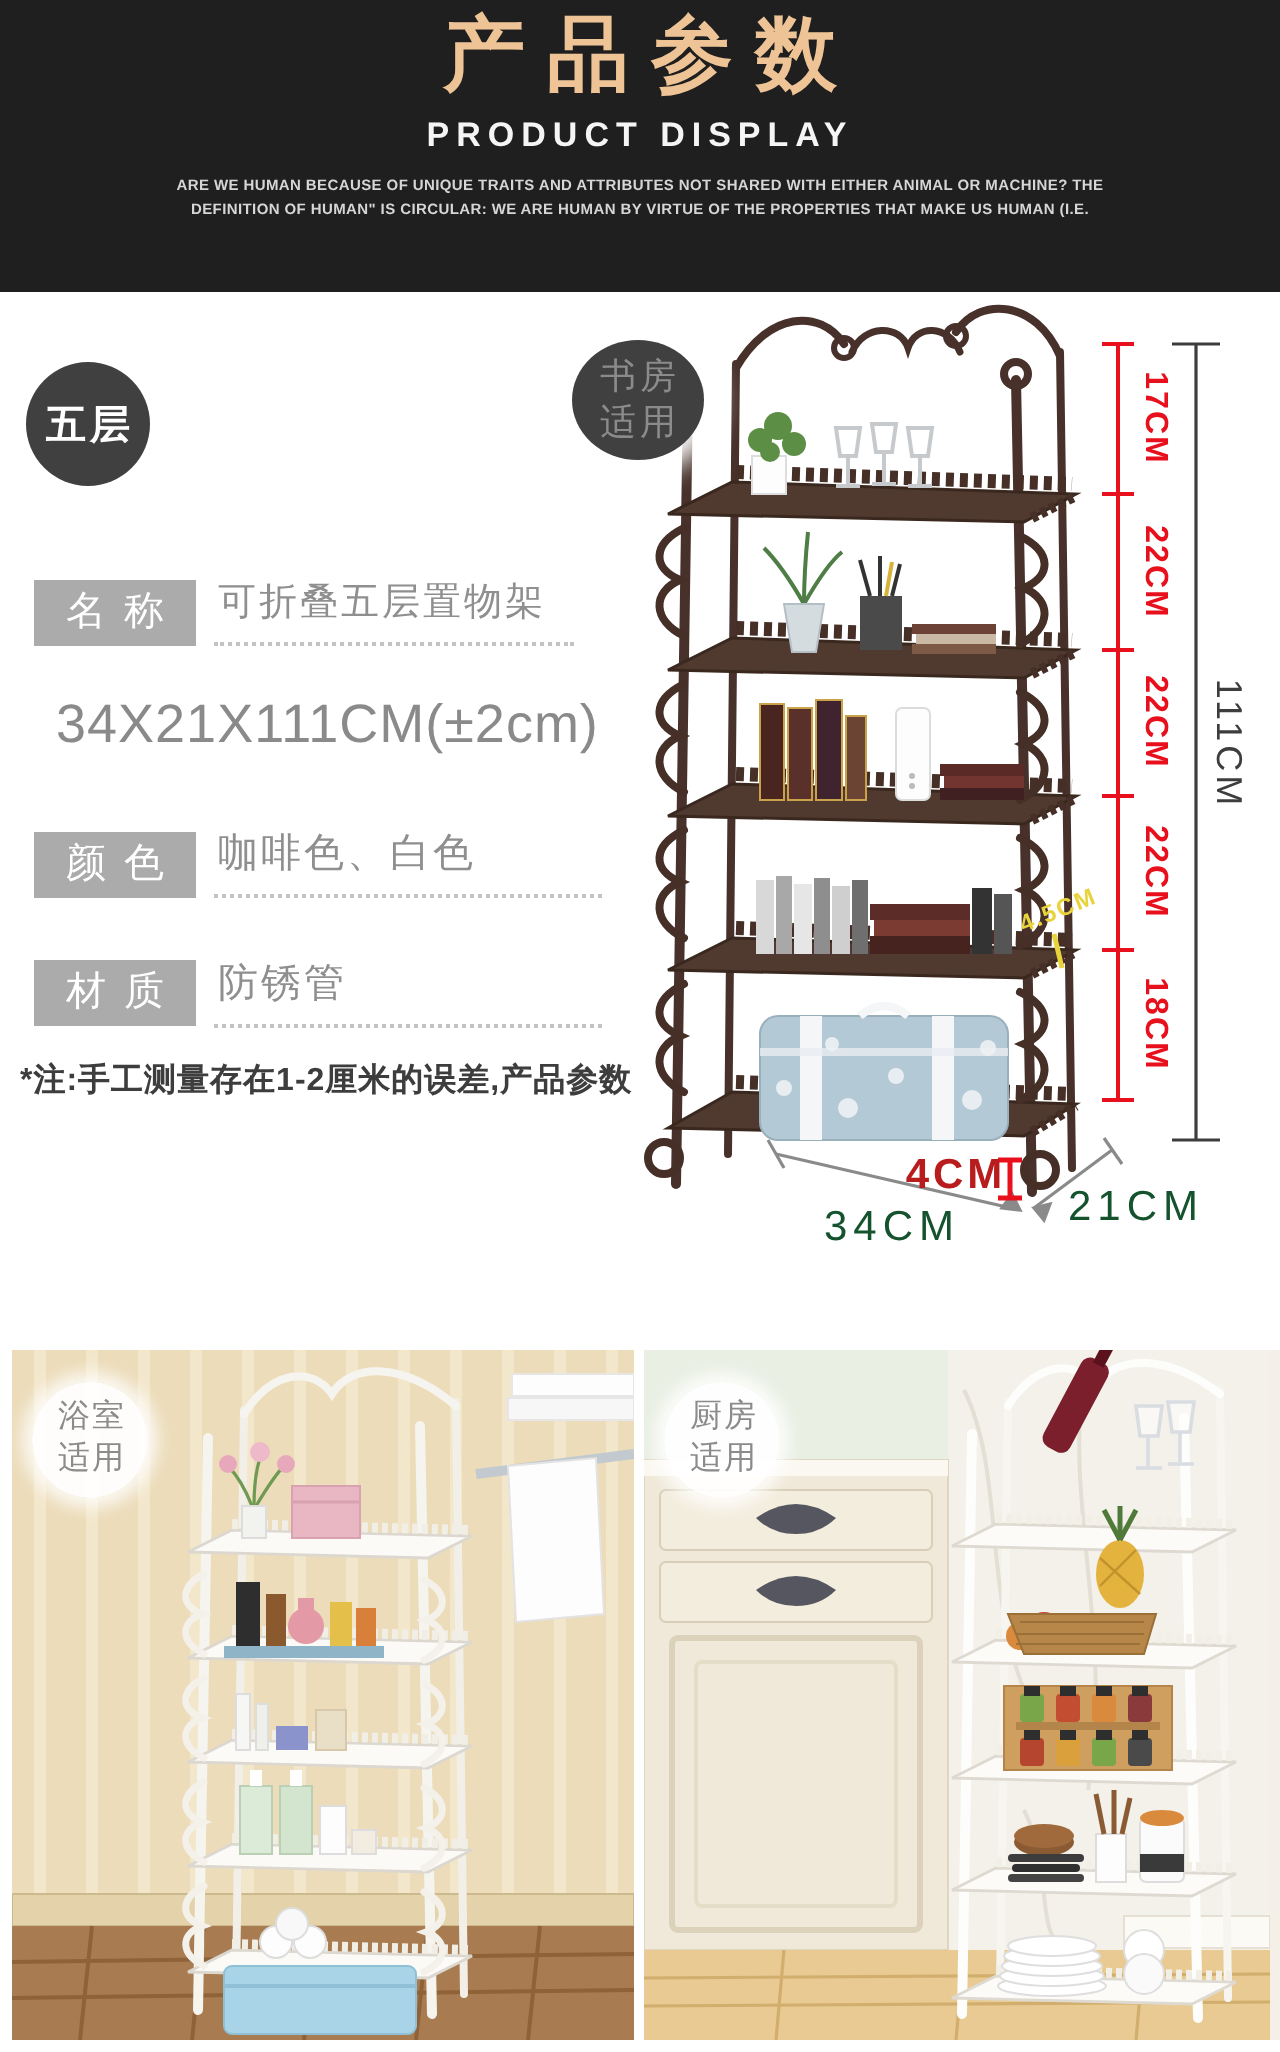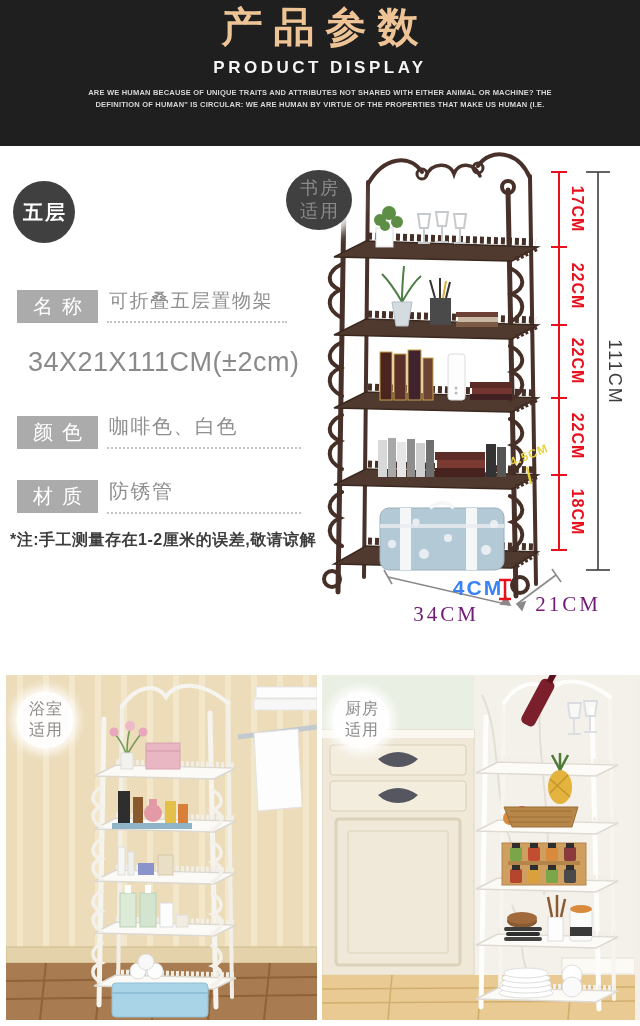--- a/index.html
+++ b/index.html
@@ -33,23 +33,23 @@
   .figure{position:absolute;left:280px;top:152px;width:360px;height:510px;}
   .figure svg{display:block;position:absolute;left:0;top:0;}
   .bubble{position:absolute;border-radius:50%;background:#404040;box-shadow:0 0 12px 8px rgba(255,255,255,.95);
           color:#8b8b8b;display:flex;flex-direction:column;align-items:center;justify-content:center;
           line-height:1.3;letter-spacing:2px;text-indent:2px;}
   .study-bubble{left:6px;top:18px;width:66px;height:60px;font-size:18px;}
   .dim{position:absolute;white-space:nowrap;transform:translate(-50%,-50%) rotate(90deg);}
   .dim-red{color:#e8101c;font-size:16px;font-weight:600;letter-spacing:1px;}
   .dim-total{color:#3d3d3d;font-size:18px;font-weight:500;letter-spacing:2px;}
   .dim-flat{position:absolute;white-space:nowrap;transform:translate(-50%,-50%);
-            color:#701a75;font-size:21px;letter-spacing:3px;font-weight:500;font-family:Liberation Serif, serif;}
+            color:#14532d;font-size:21px;letter-spacing:3px;font-weight:500;}
   .dim-foot{position:absolute;white-space:nowrap;transform:translate(-50%,-50%);
-            color:#3b82f6;font-size:21px;font-weight:700;letter-spacing:2px;}
+            color:#b91c1c;font-size:21px;font-weight:700;letter-spacing:2px;}
   .dim-rail{position:absolute;white-space:nowrap;transform:translate(-50%,-50%) rotate(-22deg);
             color:#e9d33c;font-size:12px;font-weight:700;letter-spacing:1px;}
 
   
   .photo{position:absolute;top:675px;height:345px;overflow:hidden;background:#ece0c4;}
   .photo-left{left:6px;width:311px;}
   .photo-right{left:322px;width:349px;background:#f4f0e8;}
   .photo svg{display:block;}
   .photo-badge{left:10px;top:16px;width:58px;height:58px;font-size:16px;letter-spacing:1px;
                background:rgba(255,255,255,.94);box-shadow:0 0 8px 5px rgba(255,255,255,.8);}
@@ -75,21 +75,21 @@
     <span class="spec-value">34X21X111CM(±2cm)</span>
   </div>
   <div class="spec-row row-color dotted">
     <span class="spec-label">颜色</span>
     <span class="spec-value">咖啡色、白色</span>
   </div>
   <div class="spec-row row-material dotted">
     <span class="spec-label">材质</span>
     <span class="spec-value">防锈管</span>
   </div>
-  <div class="spec-note">*注:手工测量存在1-2厘米的误差,敬请谅解</div>
+  <div class="spec-note">*注:手工测量存在1-2厘米的误差,产品参数</div>
 
   <div class="figure">
     <svg width="360" height="510" viewBox="0 0 360 510">
       <g stroke="#47312a" fill="none" stroke-linecap="round">
 
         <line x1="64" y1="46" x2="58" y2="440" stroke-width="5"></line>
         <line x1="228" y1="38" x2="236" y2="444" stroke-width="5"></line>
         <line x1="88" y1="30" x2="84" y2="425" stroke-width="4"></line>
         <line x1="250" y1="24" x2="256" y2="432" stroke-width="4"></line>
 

